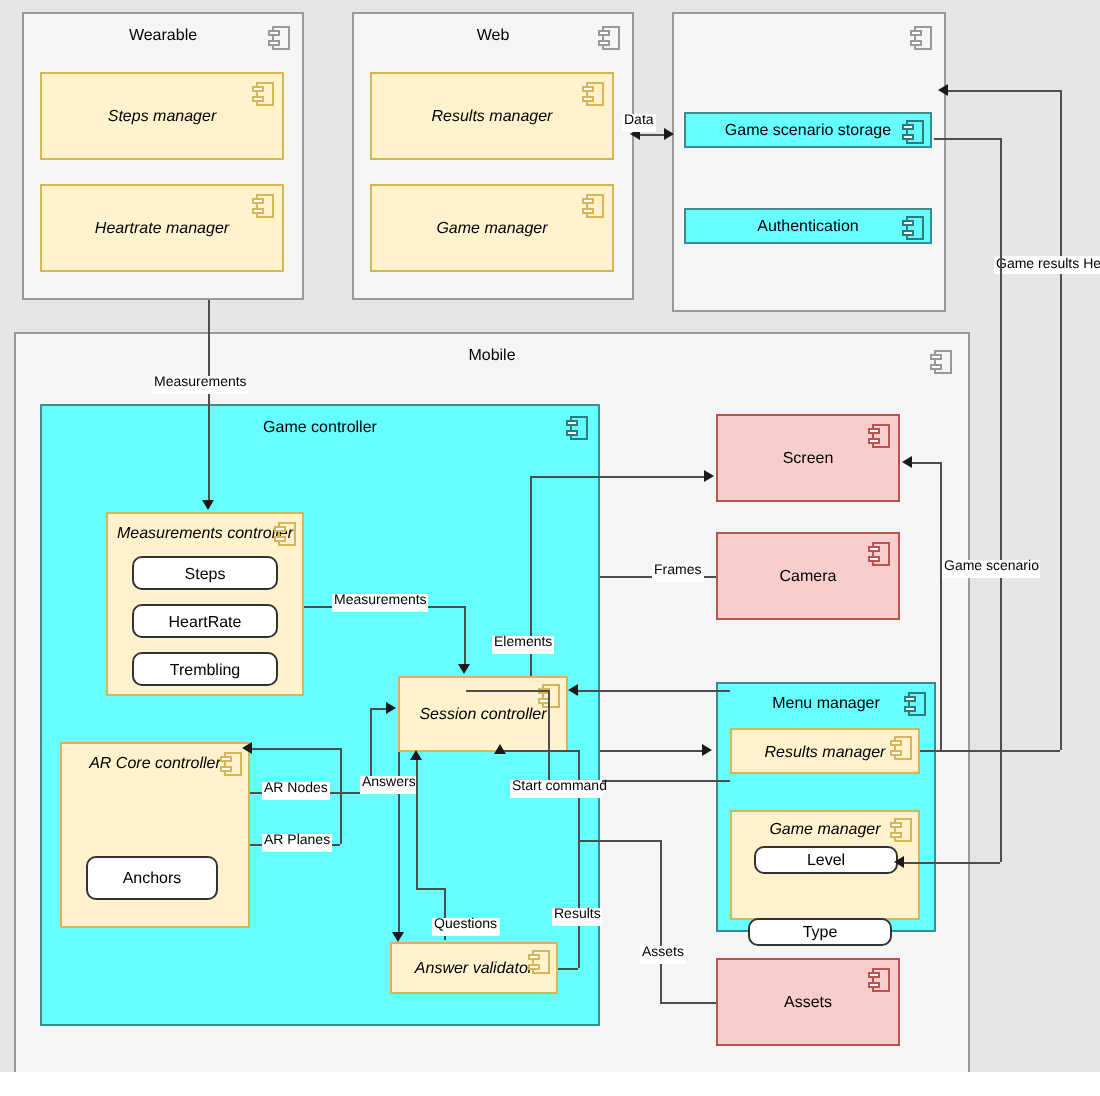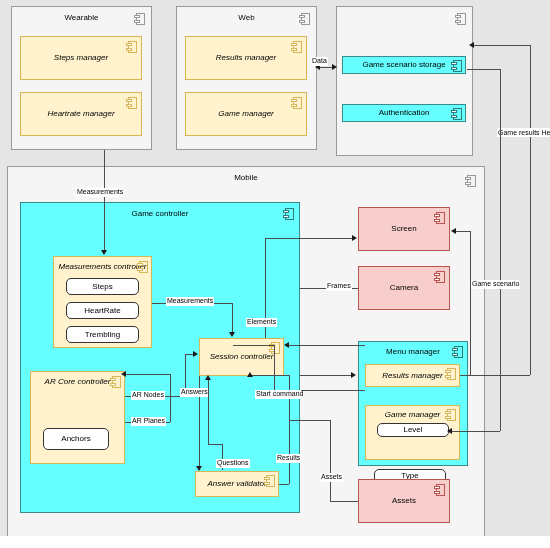--- a/index.html
+++ b/index.html
@@ -244,21 +244,21 @@
     <div class="ttl" style="top:4px;">Game manager</div>
     <span class="uml u-yellow" style="right:3px;top:3px;">
         <i class="bx"></i>
         <i class="t1"></i>
         <i class="t2"></i>
       </span>
   </div>
   <div class="node c-white" style="left:377px;top:423px;width:72px;height:14px;">
     <div class="ttl">Level</div>
   </div>
-  <div class="node c-white" style="left:374px;top:469px;width:72px;height:14px;">
+  <div class="node c-white" style="left:374px;top:459px;width:72px;height:14px;">
     <div class="ttl">Type</div>
   </div>
 
   <div class="node c-pink mid" style="left:358px;top:479px;width:92px;height:44px;">
     <div class="ttl">Assets</div>
     <span class="uml u-pink" style="right:4px;top:4px;">
         <i class="bx"></i>
         <i class="t1"></i>
         <i class="t2"></i>
       </span>

